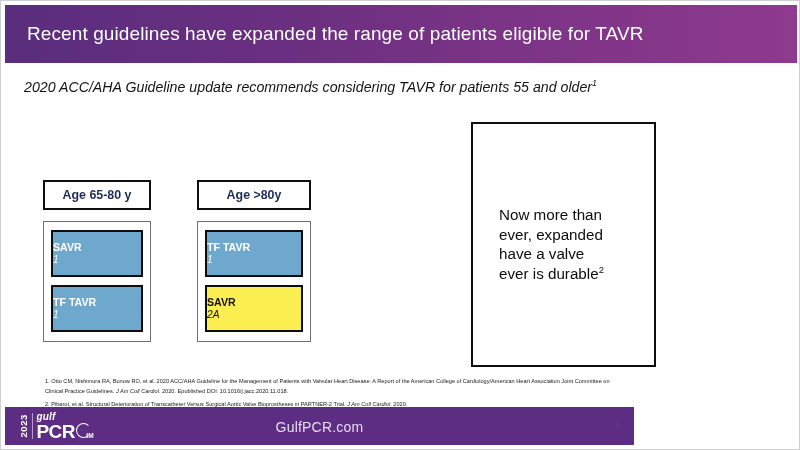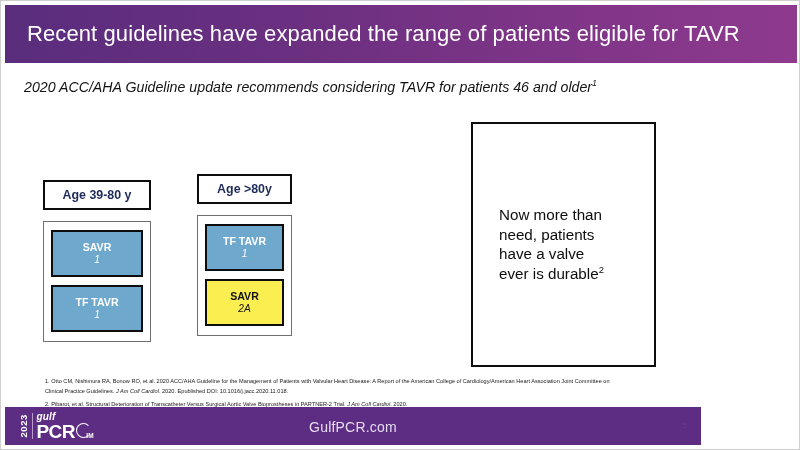--- a/index.html
+++ b/index.html
@@ -31,21 +31,21 @@
     top: 4px;
     width: 792px;
     height: 58px;
     background: linear-gradient(90deg, #5a2d7d 0%, #6a2f80 35%, #7c3486 65%, #8e3a8e 100%);
     display: flex;
     align-items: center;
     box-sizing: border-box;
   }
   #title-text {
     color: #ffffff;
-    font-size: 22px;
+    font-size: 19px;
     font-weight: 400;
     letter-spacing: 0.1px;
     padding-left: 22px;
     white-space: nowrap;
   }
 
   
   #subtitle {
     position: absolute;
     left: 23px;
@@ -59,21 +59,21 @@
     font-size: 0.62em;
     font-style: italic;
     vertical-align: super;
   }
 
   
   .col {
     position: absolute;
   }
   #col-left  { left: 42px;  top: 179px; width: 108px; }
-  #col-right { left: 196px; top: 173px; width: 95px; }
+  #col-right { left: 196px; top: 179px; width: 114px; }
 
   .age-header {
     border: 2px solid #0d0d0d;
     background: #ffffff;
     height: 30px;
     display: flex;
     align-items: center;
     justify-content: center;
     box-sizing: border-box;
   }
@@ -90,21 +90,21 @@
     background: #ffffff;
     padding: 8px 7px 9px 7px;
     box-sizing: border-box;
   }
 
   .rec-box {
     border: 2px solid #0d0d0d;
     height: 47px;
     display: flex;
     flex-direction: column;
-    align-items: center;
+    align-items: flex-start;
     justify-content: center;
     box-sizing: border-box;
   }
   .rec-box + .rec-box { margin-top: 8px; }
   .rec-box.blue   { background: #6fa8cd; }
   .rec-box.yellow { background: #faee50; }
 
   .rec-name {
     font-size: 10.6px;
     font-weight: bold;
@@ -159,21 +159,21 @@
     color: #1a1a1a;
   }
   .footnote + .footnote { margin-top: 3px; }
   .footnote i { font-style: italic; }
 
   
   #footer-bar {
     position: absolute;
     left: 4px;
     bottom: 4px;
-    width: 696px;
+    width: 629px;
     height: 38px;
     background: #5d2d83;
     box-sizing: border-box;
   }
   #footer-url {
     position: absolute;
     left: 0; right: 0;
     top: 12px;
     text-align: center;
     color: #e6dcef;
@@ -266,26 +266,26 @@
 </head>
 <body>
 
 <div id="slide">
 
   <div id="title-bar">
     <div id="title-text">Recent guidelines have expanded the range of patients eligible for TAVR</div>
   </div>
 
   <div id="subtitle">
-    <span>2020 ACC/AHA Guideline update recommends considering TAVR for patients 46 and older</span><sup>1</sup>
+    <span>2020 ACC/AHA Guideline update recommends considering TAVR for patients 55 and older</span><sup>1</sup>
   </div>
 
   <div class="col" id="col-left">
     <div class="age-header">
-      <span class="age-header-label">Age 39-80 y</span>
+      <span class="age-header-label">Age 65-80 y</span>
     </div>
     <div class="rec-frame">
       <div class="rec-box blue">
         <span class="rec-name">SAVR</span>
         <span class="rec-class">1</span>
       </div>
       <div class="rec-box blue">
         <span class="rec-name">TF TAVR</span>
         <span class="rec-class">1</span>
       </div>
@@ -304,21 +304,21 @@
       <div class="rec-box yellow">
         <span class="rec-name">SAVR</span>
         <span class="rec-class">2A</span>
       </div>
     </div>
   </div>
 
   <div id="callout">
     <div id="callout-text">
       <span>Now more than</span><br>
-      <span>need, patients</span><br>
+      <span>ever, expanded</span><br>
       <span>have a valve</span><br>
       <span>ever is durable</span><sup>2</sup>
     </div>
   </div>
 
   <div id="footnotes">
     <div class="footnote">
       <span>1.</span>
       <span>Otto CM, Nishimura RA, Bonow RO, et al. 2020 ACC/AHA Guideline for the Management of Patients with Valvular Heart Disease: A Report of the American College of Cardiology/American Heart Association Joint Committee on Clinical Practice Guidelines. </span><i>J Am Coll Cardiol</i><span>. 2020. Epublished DOI: 10.1016/j.jacc.2020.11.018.</span>
     </div>

